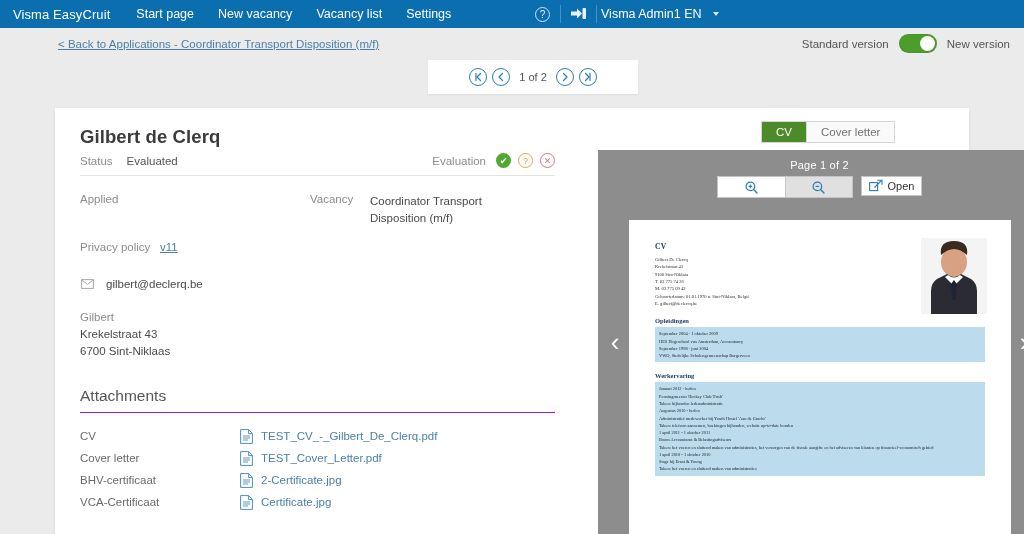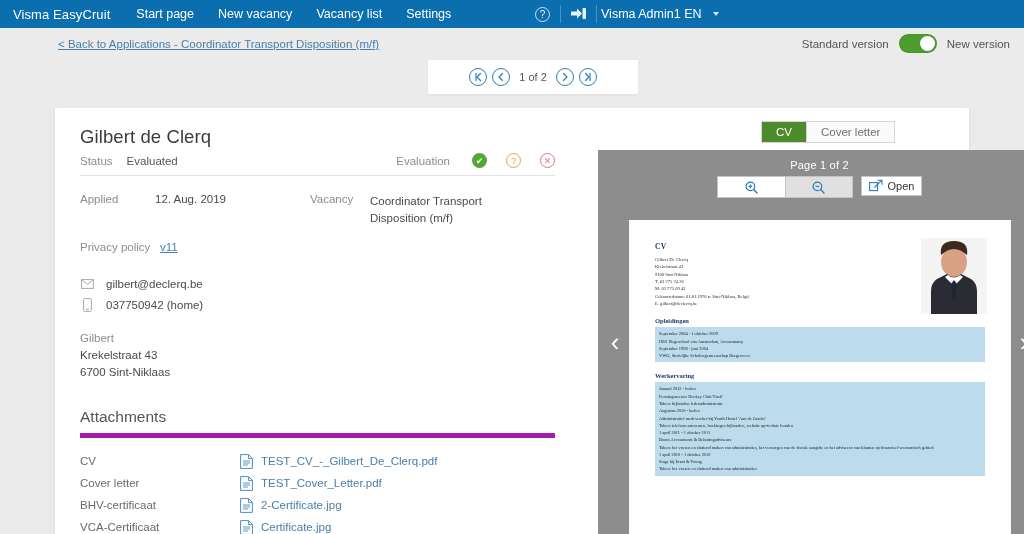--- a/index.html
+++ b/index.html
@@ -68,29 +68,29 @@
   .pgnum { margin: 0 4px; color: #555; font-size: 11px; }
 
   
   .panel {
     position: absolute; left: 55px; top: 108px; width: 914px; height: 426px;
     background: #fff; box-shadow: 0 1px 3px rgba(0,0,0,.10);
   }
 
   
   .left { position: absolute; left: 0; top: 0; width: 525px; height: 100%; padding: 18px 25px 0 25px; }
-  .cand-name { font-size: 18.5px; color: #3b3b3b; font-weight: normal; letter-spacing: .1px; }
+  .cand-name { font-size: 18.5px; color: #3b3b3b; font-weight: bold; letter-spacing: .1px; }
   .statusrow {
     margin-top: 5px; display: flex; align-items: center;
     font-size: 11.5px; color: #666; padding-bottom: 7px;
     border-bottom: 1px solid #e2e2e2;
   }
   .statusrow .lbl { color: #8c8c8c; margin-right: 14px; }
   .statusrow .val { color: #555; }
-  .evalgroup { margin-left: auto; display: flex; align-items: center; gap: 19px; text-align: right; }
+  .evalgroup { margin-left: auto; display: flex; align-items: center; gap: 7px; text-align: right; }
   .evalgroup .etxt { color: #8c8c8c; margin-right: 3px; }
   .ev { width: 15px; height: 15px; border-radius: 50%; display: inline-flex; align-items: center; justify-content: center; font-size: 9px; cursor: pointer; }
   .ev.ok { background: #52a832; color: #fff; }
   .ev.maybe { border: 1.3px solid #e8a33d; color: #e8a33d; background: #fff; }
   .ev.no { border: 1.3px solid #d9787f; color: #d9787f; background: #fff; }
 
   .metarow { display: flex; margin-top: 17px; font-size: 11.5px; }
   .metacol { display: flex; }
   .metacol.c1 { width: 230px; gap: 15px; }
   .mlbl { color: #8c8c8c; width: 60px; flex: none; }
@@ -100,21 +100,21 @@
   .privacyrow .mlbl { width: 80px; }
   .plink { color: #4a7fa8; text-decoration: underline; cursor: pointer; }
 
   .contact { margin-top: 20px; font-size: 11.5px; color: #4a4a4a; }
   .crow { display: flex; align-items: center; gap: 12px; height: 21px; }
   .crow .ic { width: 14px; display: flex; justify-content: center; color: #9a9a9a; }
   .addr { margin-top: 15px; font-size: 11.5px; line-height: 1.45; }
   .addr .atitle { color: #8c8c8c; }
   .addr .aline { color: #4a4a4a; }
 
-  .attach-h { margin-top: 28px; font-size: 15.5px; color: #555; font-weight: normal; padding-bottom: 7px; border-bottom: 5px solid #a21caf; }
+  .attach-h { margin-top: 28px; font-size: 15.5px; color: #555; font-weight: normal; padding-bottom: 7px; border-bottom: 1px solid #a21caf; }
   .atable { margin-top: 12px; font-size: 11.5px; }
   .arow { display: flex; align-items: center; height: 22px; }
   .arow .aname { width: 160px; color: #6a6a6a; }
   .arow .afile { display: flex; align-items: center; gap: 8px; color: #4a7fa8; cursor: pointer; }
   .docicon { width: 13px; height: 15px; flex: none; }
 
   
   .right { position: absolute; left: 525px; top: 0; width: 389px; height: 100%; }
   .tabs { position: absolute; left: 181px; top: 13px; display: flex; border: 1px solid #d5d5d5; }
   .tab { height: 20px; padding: 0 14px; font-size: 11.5px; display: flex; align-items: center; cursor: pointer; }
@@ -236,21 +236,20 @@
         <span class="etxt">Evaluation</span>
         <span class="ev ok">✔</span>
         <span class="ev maybe">?</span>
         <span class="ev no">✕</span>
       </span>
     </div>
 
     <div class="metarow">
       <div class="metacol c1">
         <span class="mlbl">Applied</span>
-        <span class="mval">12. Aug. 2019</span>
       </div>
       <div class="metacol">
         <span class="mlbl">Vacancy</span>
         <span class="mval wide">Coordinator Transport Disposition (m/f)</span>
       </div>
     </div>
 
     <div class="privacyrow">
       <span class="mlbl">Privacy policy</span>
       <span class="plink">v11</span>
@@ -258,29 +257,20 @@
 
     <div class="contact">
       <div class="crow">
         <span class="ic">
           <svg width="13" height="10" viewBox="0 0 13 10">
               <rect x=".6" y=".6" width="11.8" height="8.8" stroke="#a8a8a8" fill="none" stroke-width="1"></rect>
               <path d="M.8 1 L6.5 5.4 L12.2 1" stroke="#a8a8a8" fill="none" stroke-width="1"></path>
             </svg>
         </span>
         <span>gilbert@declerq.be</span>
-      </div>
-      <div class="crow">
-        <span class="ic">
-          <svg width="9" height="14" viewBox="0 0 9 14">
-              <rect x=".6" y=".6" width="7.8" height="12.8" rx="1" stroke="#a8a8a8" fill="none" stroke-width="1"></rect>
-              <path d="M3 11.4 h3" stroke="#a8a8a8" stroke-width="1"></path>
-            </svg>
-        </span>
-        <span>037750942 (home)</span>
       </div>
     </div>
 
     <div class="addr">
       <div class="atitle">Gilbert</div>
       <div class="aline">Krekelstraat 43</div>
       <div class="aline">6700 Sint-Niklaas</div>
     </div>
 
     <div class="attach-h">Attachments</div>

